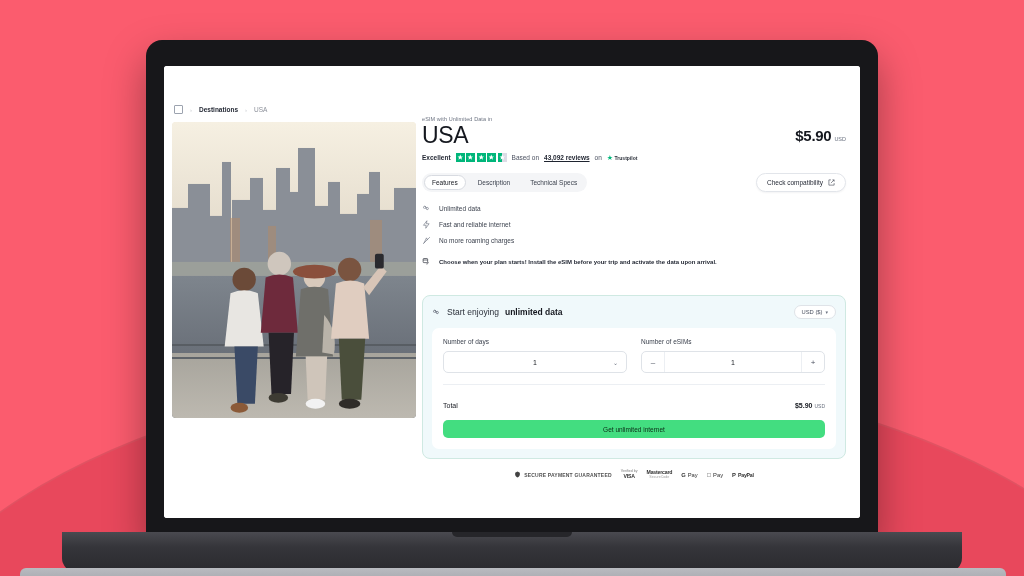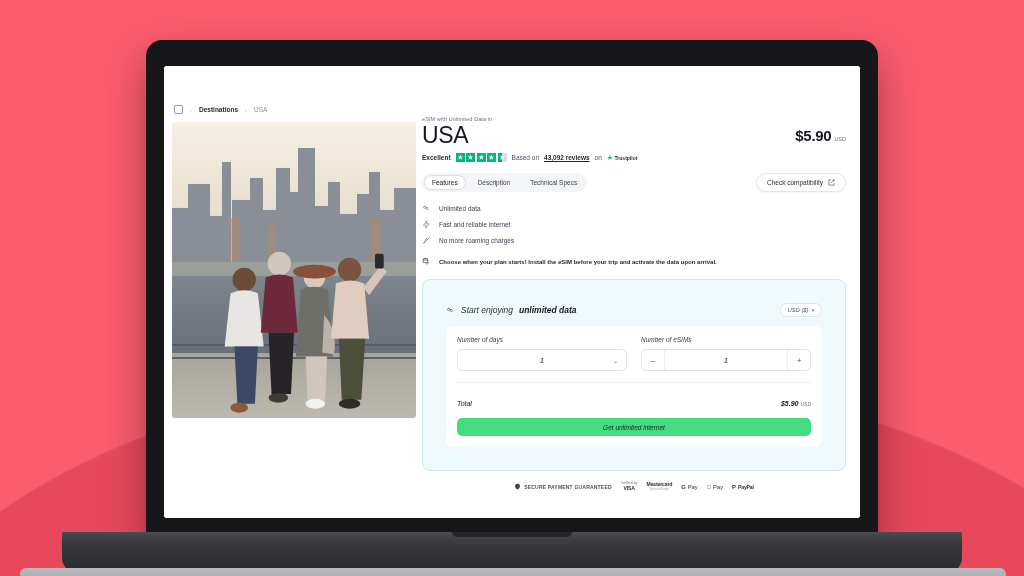--- a/index.html
+++ b/index.html
@@ -136,23 +136,23 @@
 
   .features { margin-top:12px; display:flex; flex-direction:column; gap:7px; }
   .feat { display:flex; align-items:center; gap:8px; font-size:6.5px; color:#3c424e; }
   .feat-ico { width:9px; height:9px; display:flex; align-items:center; justify-content:center; color:#6b7280; }
   .feat-ico svg { width:9px; height:9px; }
 
   .notice { display:flex; align-items:center; gap:8px; margin-top:12px; font-size:6px; color:#1f2430; font-weight:bold;}
   .notice .feat-ico svg { width:9px; height:9px; }
 
   .panel {
-    margin-top:13px;
+    margin-top:29px;
     background:#f0f9fb; border:1px solid #cfe9e2;
-    border-radius:8px; padding:23px;font-style:italic;
+    border-radius:8px; padding:9px;
   }
   .panel-head { display:flex; align-items:center; justify-content:space-between; }
   .panel-title { display:flex; align-items:center; gap:6px; font-size:8.5px; color:#2b303a; }
   .panel-title b { color:#15181f; }
   .cur-select {
     display:flex; align-items:center; gap:3px;
     background:#fff; border:1px solid #dfe3e8; border-radius:9px;
     padding:3px 7px; font-size:5.8px; color:#4b5160;
   }
   .caret { font-size:5px; color:#6b7280; }

